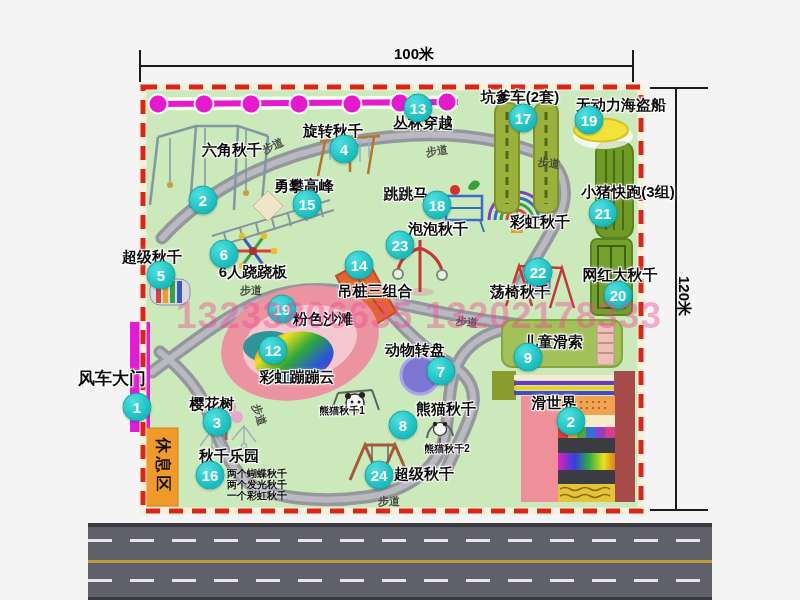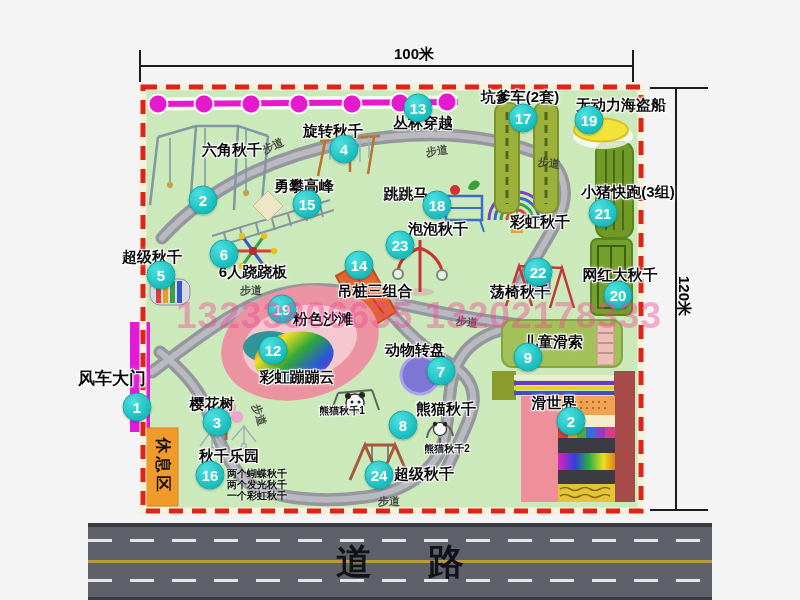--- a/index.html
+++ b/index.html
@@ -358,16 +358,15 @@
   <div class="bub" style="left:618px;top:295px">20</div>
   <div class="bub" style="left:603px;top:213px">21</div>
   <div class="bub" style="left:538px;top:272px">22</div>
   <div class="bub" style="left:400px;top:245px">23</div>
   <div class="bub" style="left:379px;top:475px">24</div>
 
   <div id="road" class="abs">
     <div class="lane" style="top:12px"></div>
     <div id="lane-center"></div>
     <div class="lane" style="top:52px"></div>
-    <div id="road-label">道 路</div>
   </div>
 
 </div>
 
 </body></html>

